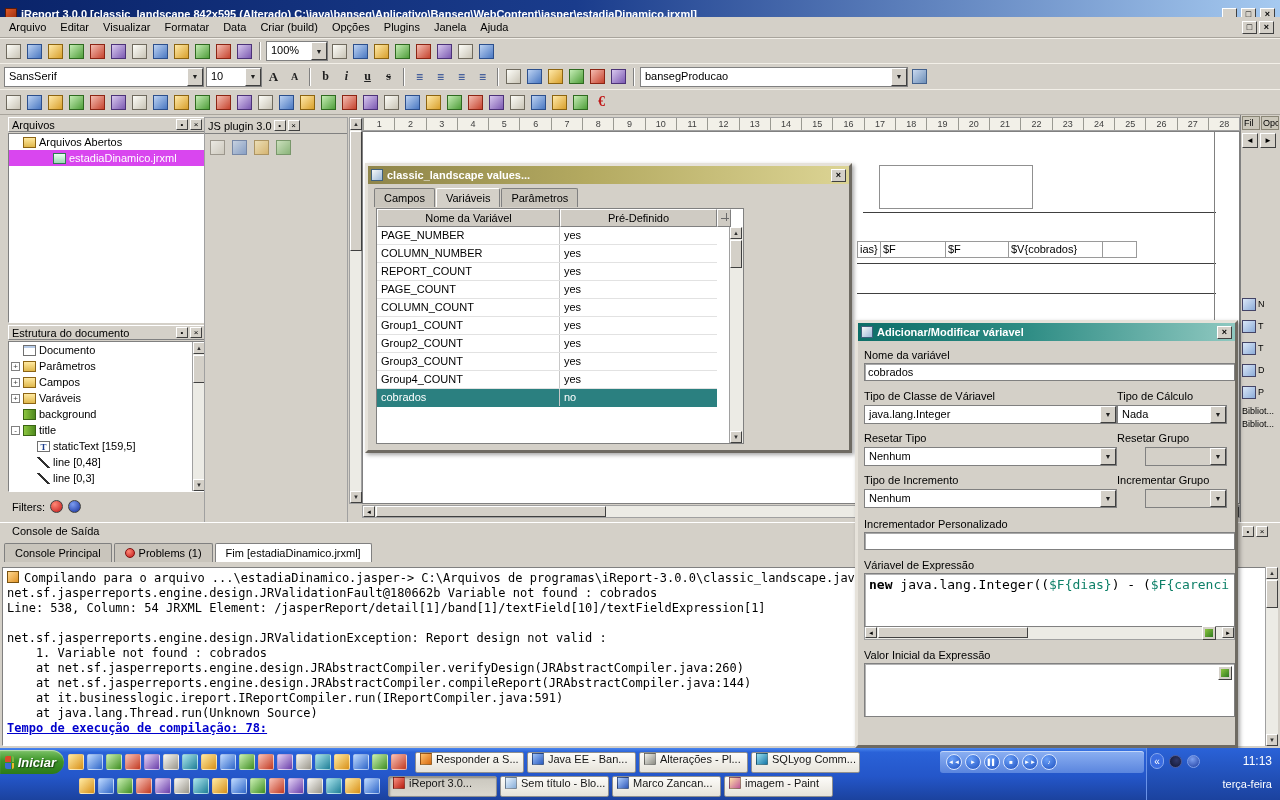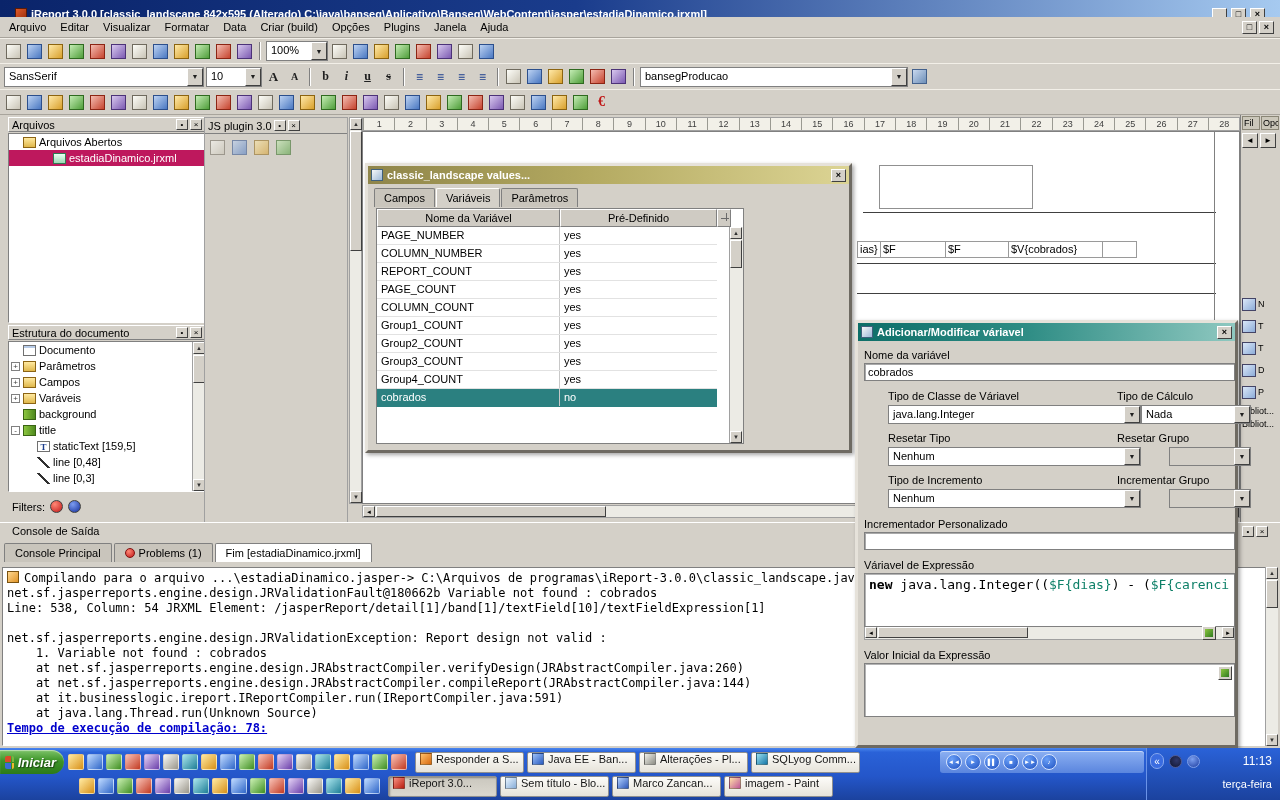--- a/index.html
+++ b/index.html
@@ -2,21 +2,21 @@
 <html><head>
 <meta charset="utf-8">
 <style>
   * { margin:0; padding:0; box-sizing:border-box; }
   html,body { width:1280px; height:800px; }
   body { font-family:"Liberation Sans",sans-serif; font-size:11px; color:#000; overflow:hidden; }
   #screen { position:relative; width:1280px; height:800px; background:#d4d0c8; overflow:hidden; }
   .field { border:1px solid #808080; box-shadow:inset 1px 1px 0 rgba(64,64,64,.45); background:#fff; font:11px "Liberation Sans",sans-serif; padding:1px 3px; }
 
   
-  .titlebar { position:absolute; left:0; top:0; width:1280px; height:28px; background:linear-gradient(90deg,#0a246a,#1a3c8c 45%,#a6caf0); color:#fff; display:flex; align-items:center; gap:4px; padding:0 15px; }
+  .titlebar { position:absolute; left:0; top:0; width:1280px; height:28px; background:linear-gradient(90deg,#0a246a,#1a3c8c 45%,#a6caf0); color:#fff; display:flex; align-items:center; gap:4px; padding:0 5px; }
   .app-ico { width:12px; height:12px; background:linear-gradient(135deg,#e05a28,#9c2f10); border:1px solid #5a1c08; }
   .title-text { flex:1; font-weight:bold; font-size:11px; white-space:nowrap; overflow:hidden; }
   .wbtn { width:15px; height:13px; background:#d4d0c8; border:1px solid; border-color:#fff #404040 #404040 #fff; color:#000; font-size:9px; line-height:10px; text-align:center; font-weight:bold; }
 
   
   .menubar { position:absolute; top:17px; left:0; width:1280px; height:21px; display:flex; align-items:center; border-bottom:1px solid #a8a49c; background:#d4d0c8; padding:0 2px; }
   .menus { display:flex; }
   .menu-item { padding:3px 7px; cursor:default; }
   .mdi-btns { margin-left:auto; display:flex; gap:2px; padding-right:4px; }
 
@@ -69,21 +69,21 @@
   .titem { height:16px; display:flex; align-items:center; gap:3px; padding:0 2px; white-space:nowrap; }
   .titem .texp { width:9px; height:9px; flex:0 0 9px; font-size:8px; line-height:7px; text-align:center; color:#404040; }
   .titem .texp:not(:empty) { border:1px solid #808080; background:#fff; }
   .tico { width:13px; height:11px; flex:0 0 13px; }
   .ic-folder { background:linear-gradient(#ffe9a0,#e0b84c); border:1px solid #8c6414; }
   .ic-file { background:linear-gradient(#eafff2,#9cd8b4); border:1px solid #2f7a52; }
   .ic-doc { background:#fff; border:1px solid #707070; box-shadow:inset 0 2px 0 #b8cce8; }
   .ic-band { background:linear-gradient(90deg,#8cc63f,#4f8a1e); border:1px solid #3a6414; }
   .ic-text { background:#fff; border:1px solid #707070; font:bold 9px "Liberation Serif",serif; color:#1a3c8c; text-align:center; line-height:10px; }
   .ic-line { background:linear-gradient(45deg,transparent 44%,#303030 44%,#303030 58%,transparent 58%); }
-  .titem.sel { background:#be185d; color:#fff;padding-left:44px; }
+  .titem.sel { background:#d946ef; color:#fff;padding-left:44px; }
   .lvl1 { padding-left:16px; }
 
   .mini-scroll { position:absolute; right:0; top:0; bottom:0; width:13px; background:#ecebe5; border-left:1px solid #a0a0a0; }
   .sc-btn { position:absolute; left:0; width:12px; height:12px; background:#d4d0c8; border:1px solid; border-color:#fff #404040 #404040 #fff; font-size:6px; text-align:center; line-height:10px; color:#303030; }
   .sc-up { top:0; } .sc-down { bottom:0; }
   .sc-thumb { position:absolute; left:0; top:13px; width:12px; height:28px; background:#d4d0c8; border:1px solid; border-color:#fff #404040 #404040 #fff; }
 
   #js-panel { position:absolute; left:204px; top:2px; width:144px; height:436px; border:1px solid #a0a0a0; background:#d4d0c8; }
   #js-head { height:16px; display:flex; align-items:center; gap:2px; padding:0 3px; background:#d4d0c8; border-bottom:1px solid #808080; }
   #js-icons { display:flex; gap:3px; padding:4px 3px; }
@@ -146,21 +146,21 @@
   .vname { width:183px; padding:2px 4px; border-right:1px solid #c8c8c8; white-space:nowrap; overflow:hidden; }
   .vpre { flex:1; padding:2px 4px; white-space:nowrap; overflow:hidden; }
   .vrow.selected { background:#2b8080; color:#fff; border-bottom-color:#2b8080; }
   #vtable .mini-scroll { width:14px; }
   .vbtns { position:absolute; left:390px; top:42px; width:88px; display:flex; flex-direction:column; gap:5px; }
   .btn { height:22px; background:#d4d0c8; border:1px solid #404040; box-shadow:inset 1px 1px 0 #fff, inset -1px -1px 0 #808080; font:11px "Liberation Sans",sans-serif; text-align:center; line-height:20px; }
 
   #add-dialog { left:855px; top:320px; width:383px; height:428px; z-index:10; }
   .adbody { padding:5px 6px 0 6px; font-size:11px; }
   .adlabel { display:block; margin:3px 0 2px 0; }
-  .adrow { display:flex;margin-left:24px; }
+  .adrow { display:flex; }
   .adrow .l { flex:1; } .adrow .r { width:112px; }
   .combo2 { height:19px; background:#fff; border:1px solid #808080; box-shadow:inset 1px 1px 0 rgba(64,64,64,.4); display:flex; align-items:stretch; margin-bottom:2px; }
   .combo2 .combo-text { padding:2px 4px; font-size:11px; }
   .combo2.disabled .combo-text { background:#d4d0c8; }
   .cleft { width:253px; } .cright { width:110px; } .cnarrow { width:82px; margin-left:28px; }
   .adinput { width:371px; height:18px; }
   #expr-box { width:371px; height:54px; background:#fff; border:1px solid #808080; box-shadow:inset 1px 1px 0 rgba(64,64,64,.4); padding:3px 4px; font:13px "DejaVu Sans Mono",monospace; white-space:nowrap; overflow:hidden; }
   #expr-box .kw { font-weight:bold; }
   #expr-box .fld { color:#0e8068; }
   #expr-scroll { width:371px; height:13px; background:#ecebe5; border:1px solid #a0a0a0; border-top:none; position:relative; }

